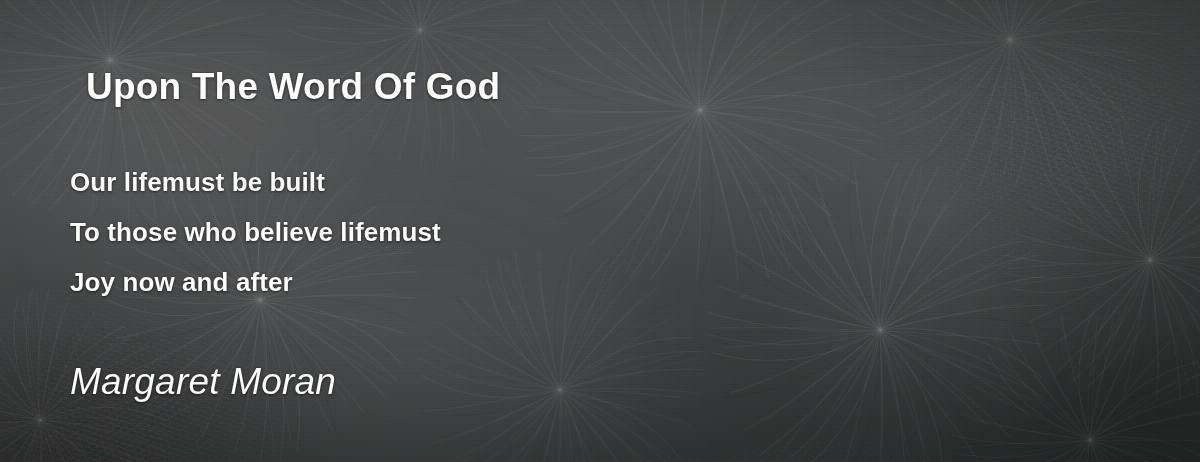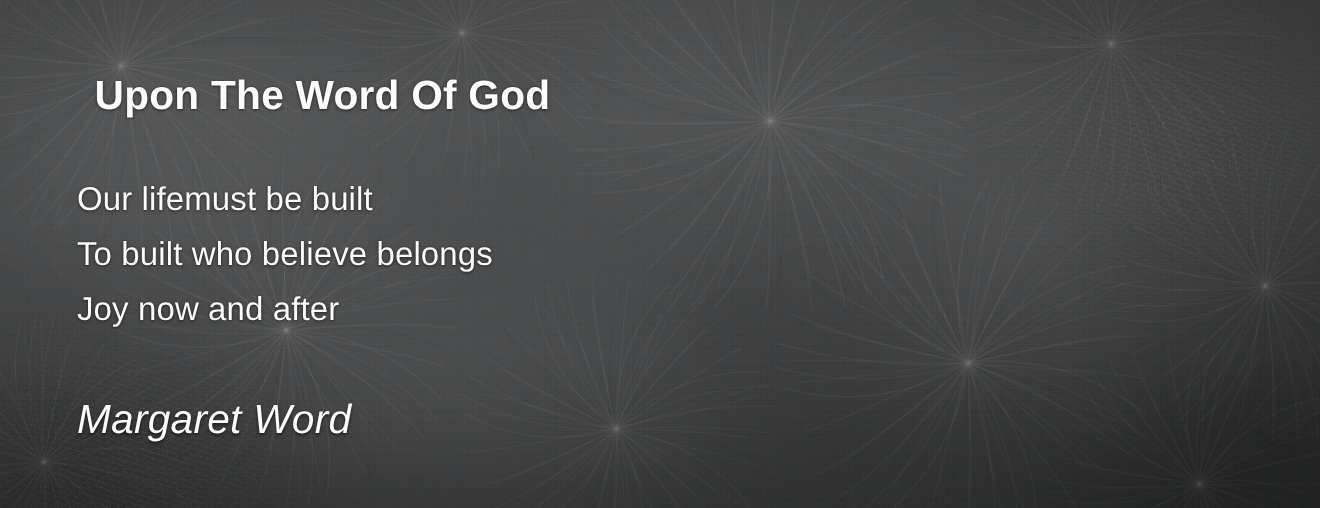--- a/index.html
+++ b/index.html
@@ -121,22 +121,22 @@
   .poem-body {
     position: absolute;
     top: 157px;
     left: 0;
     margin: 0;
     padding: 0;
     list-style: none;
   }
 
   .poem-line {
-    font-size: 30px;
-    font-weight: normal;
+    font-size: 26px;
+    font-weight: bold;
     line-height: 50px;
     letter-spacing: 0.1px;
     color: #fbfbf9;
     text-shadow: 0 1px 3px rgba(0,0,0,0.55), 0 0 1px rgba(0,0,0,0.5);
     white-space: nowrap;
   }
 
   .poem-author {
     position: absolute;
     top: 361px;
@@ -201,20 +201,20 @@
   <div class="bg-striae"></div>
   <div class="bg-grain"></div>
   <div class="bg-vignette"></div>
 
   <div class="content">
 
     <h1 class="poem-title">Upon The Word Of God</h1>
 
     <div class="poem-body">
       <div class="poem-line">Our lifemust be built</div>
-      <div class="poem-line">To built who believe belongs</div>
+      <div class="poem-line">To those who believe lifemust</div>
       <div class="poem-line">Joy now and after</div>
     </div>
 
-    <div class="poem-author">Margaret Word</div>
+    <div class="poem-author">Margaret Moran</div>
 
   </div>
 </div>
 
 </body></html>

